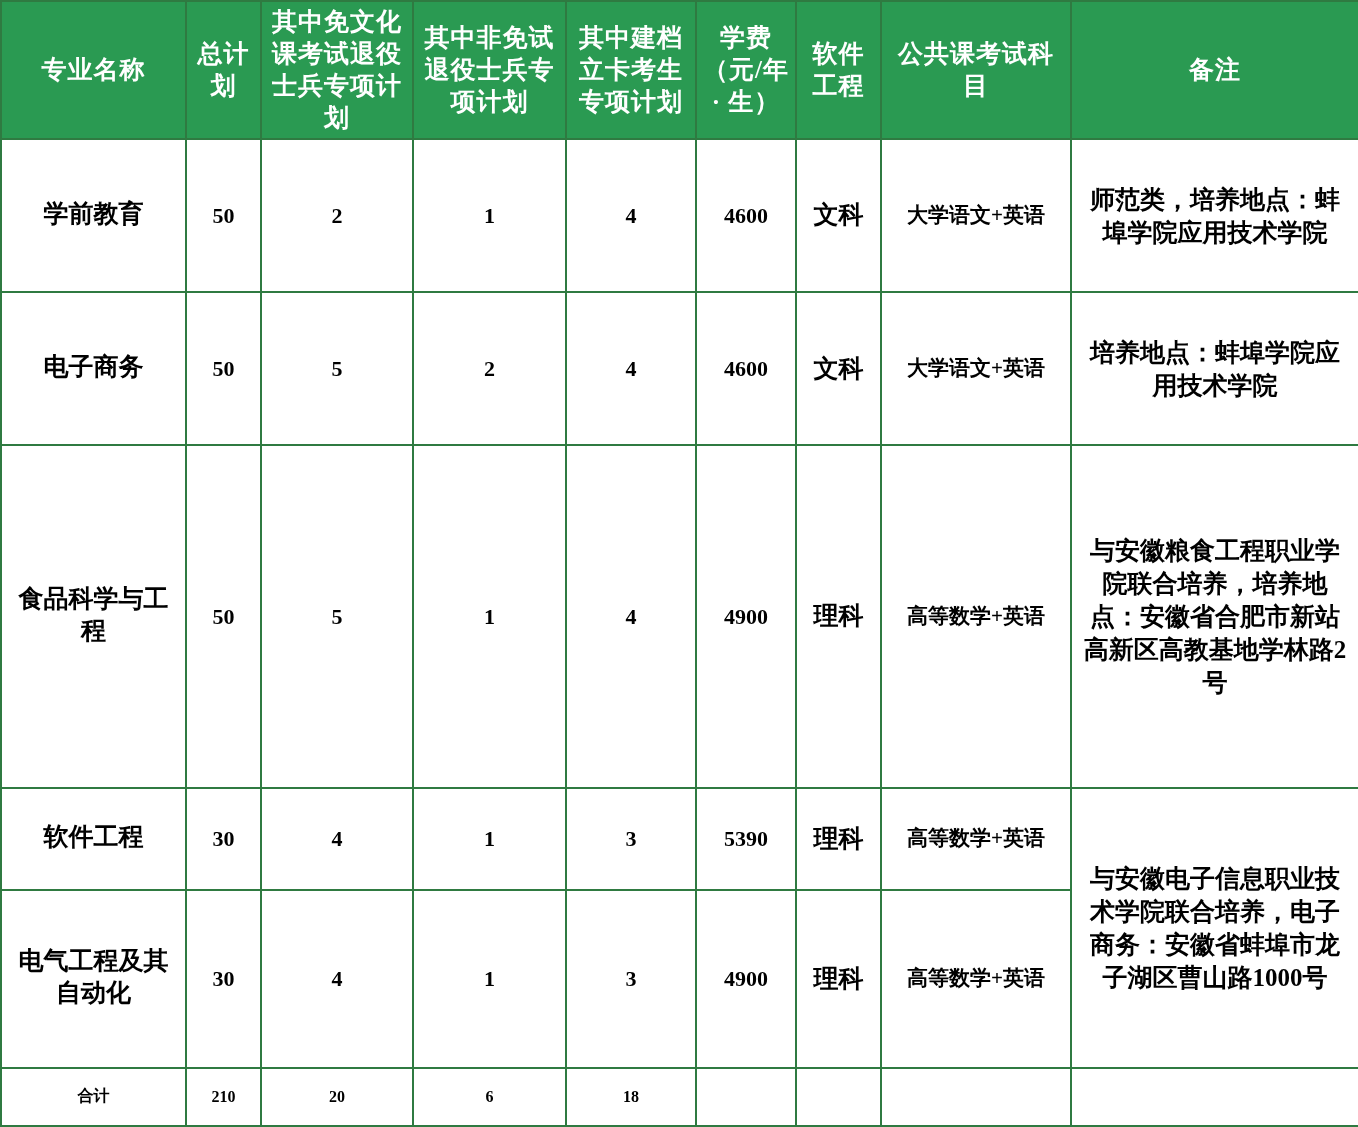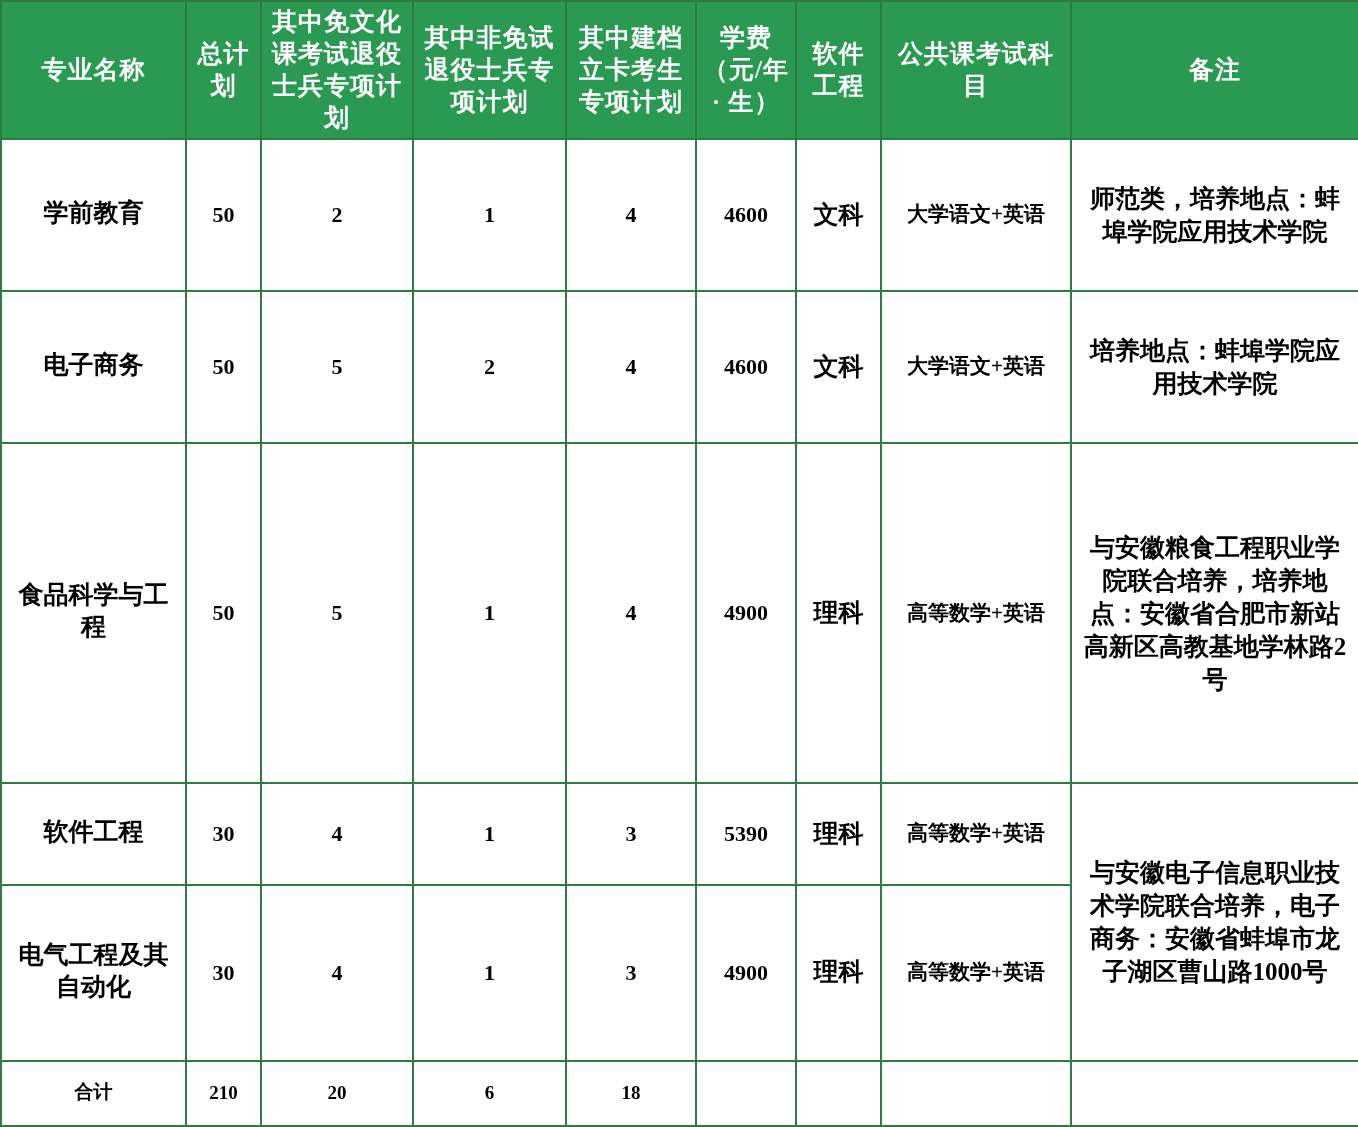--- a/index.html
+++ b/index.html
@@ -56,21 +56,21 @@
   }
   tbody td.subject {
     font-size: 21px;
     line-height: 1.3;
   }
   tbody td.category {
     font-size: 25px;
     line-height: 1.3;
   }
   tbody tr.total-row td {
-    font-size: 19px;
+    font-size: 16px;
     margin-top: 26px;
   }
   
   col.c0 { width: 185px; }
   col.c1 { width: 75px; }
   col.c2 { width: 152px; }
   col.c3 { width: 153px; }
   col.c4 { width: 130px; }
   col.c5 { width: 100px; }
   col.c6 { width: 85px; }

